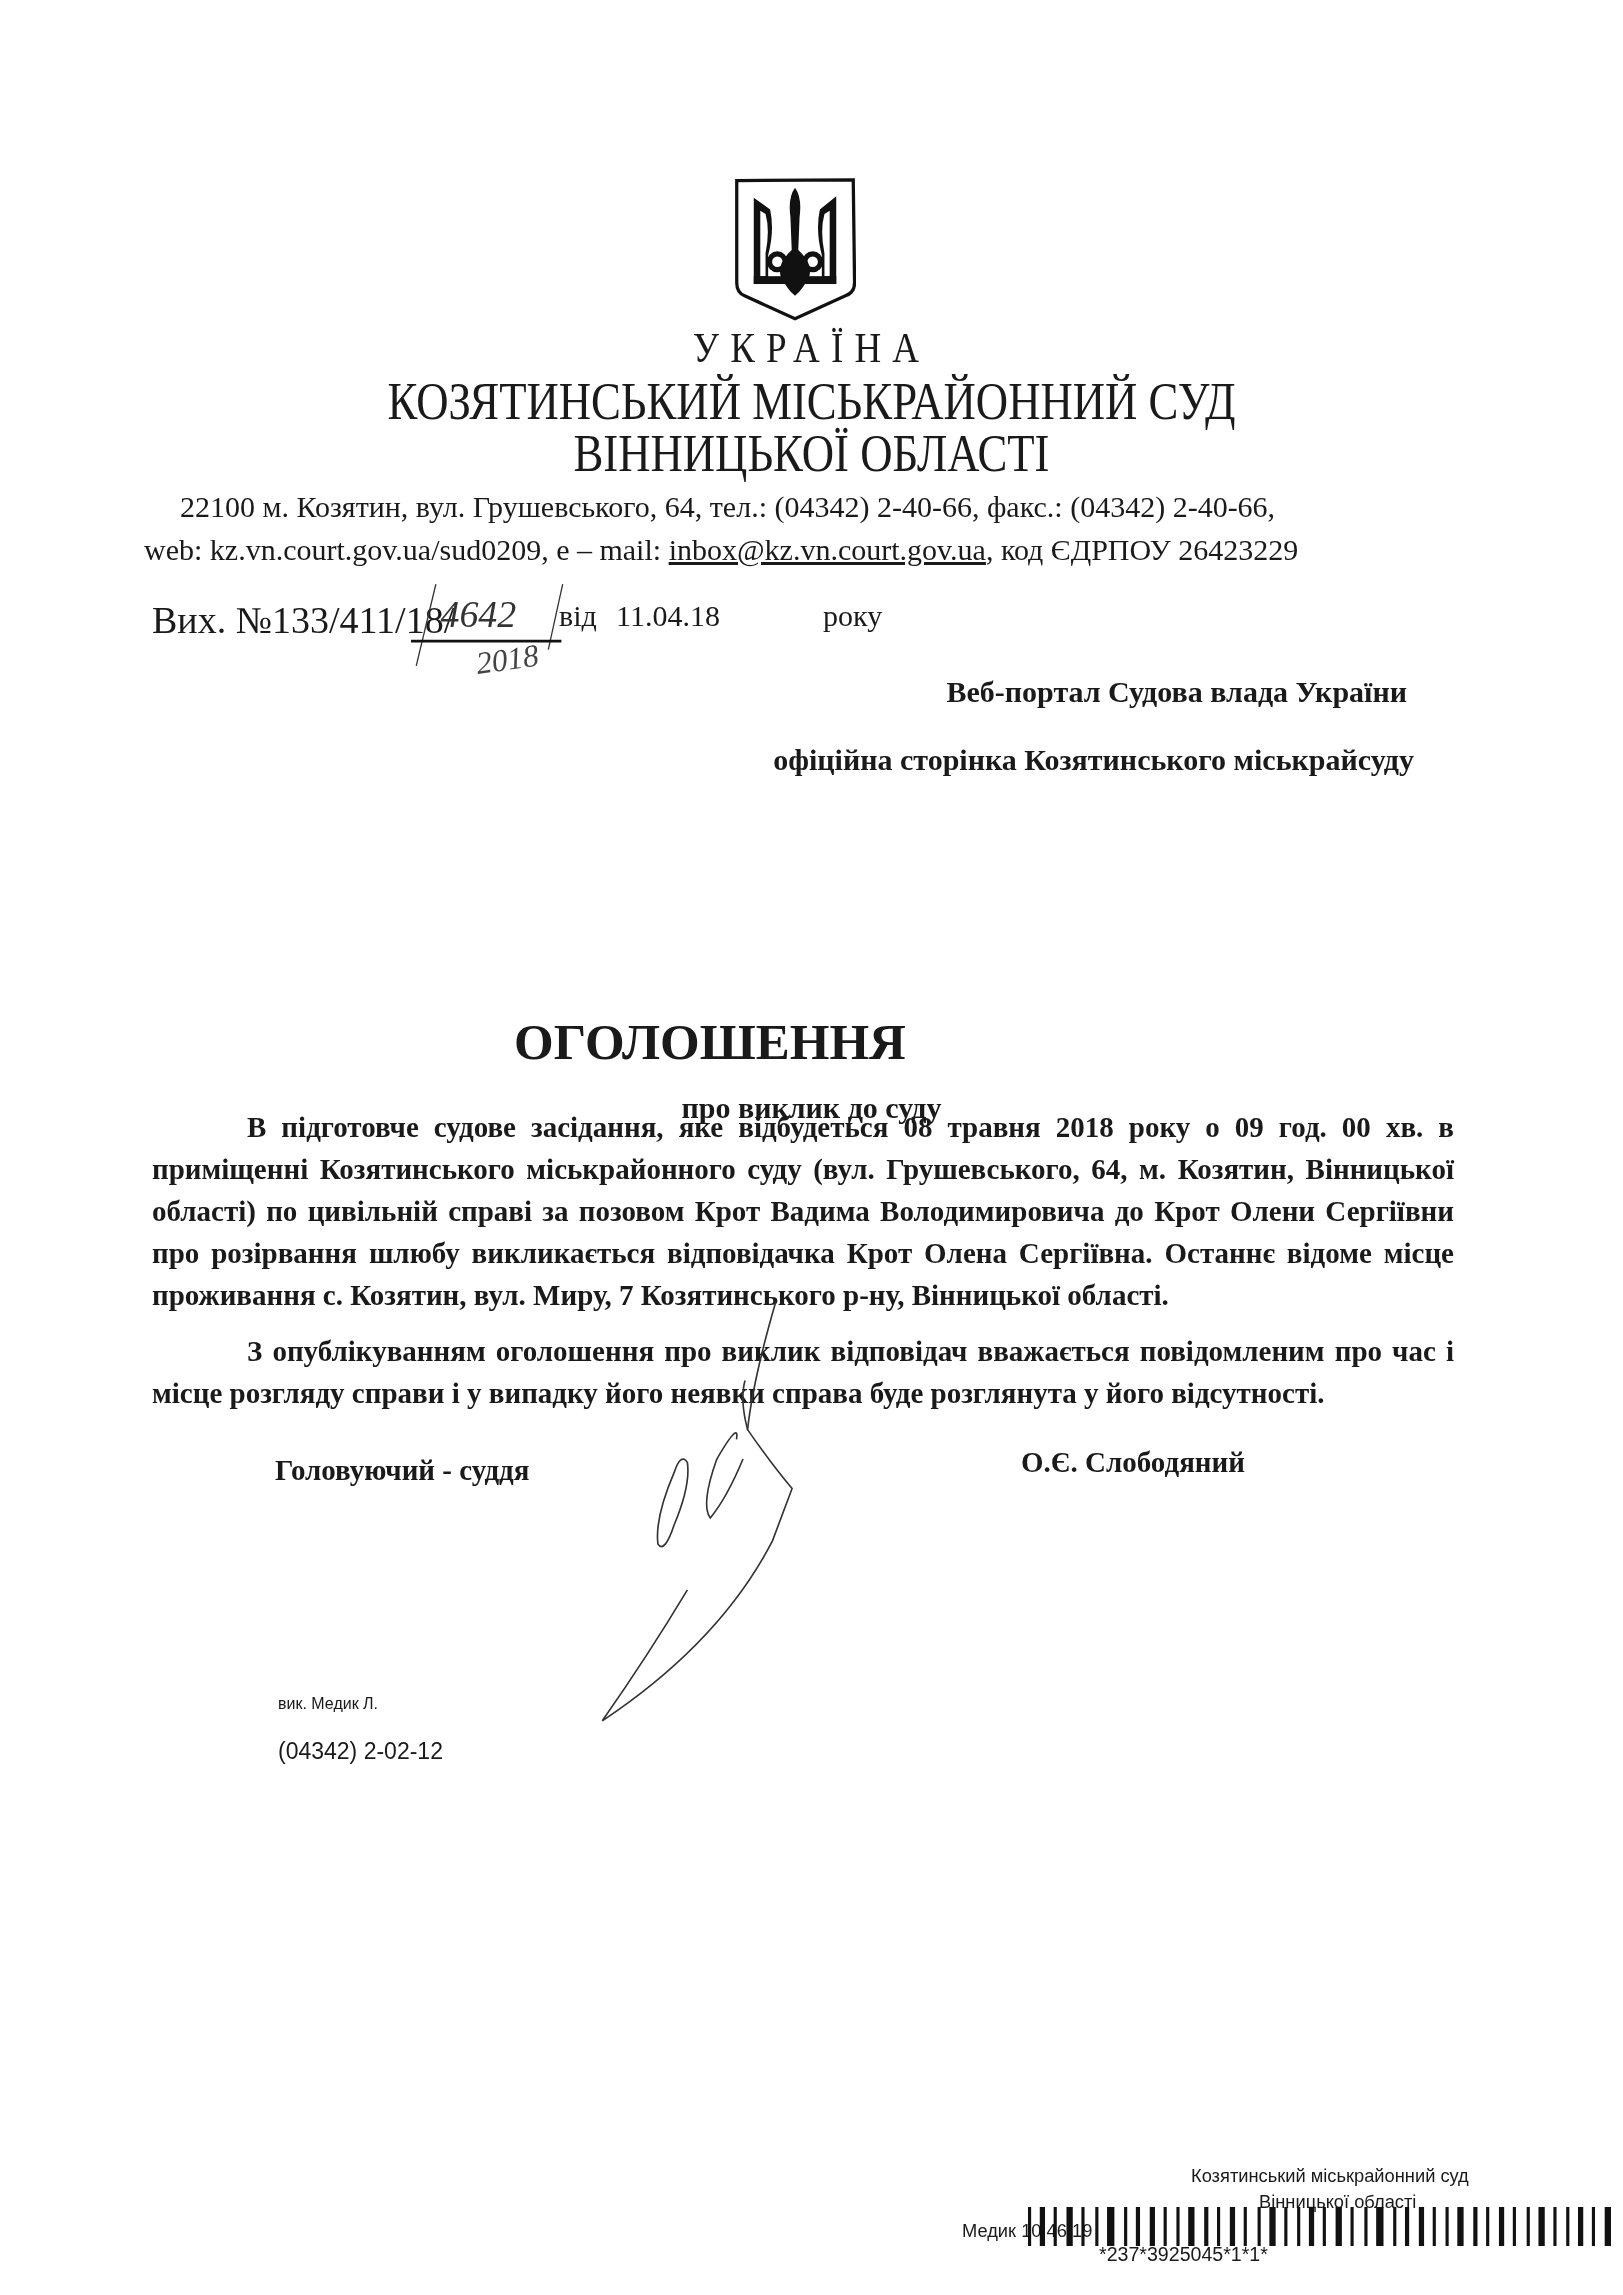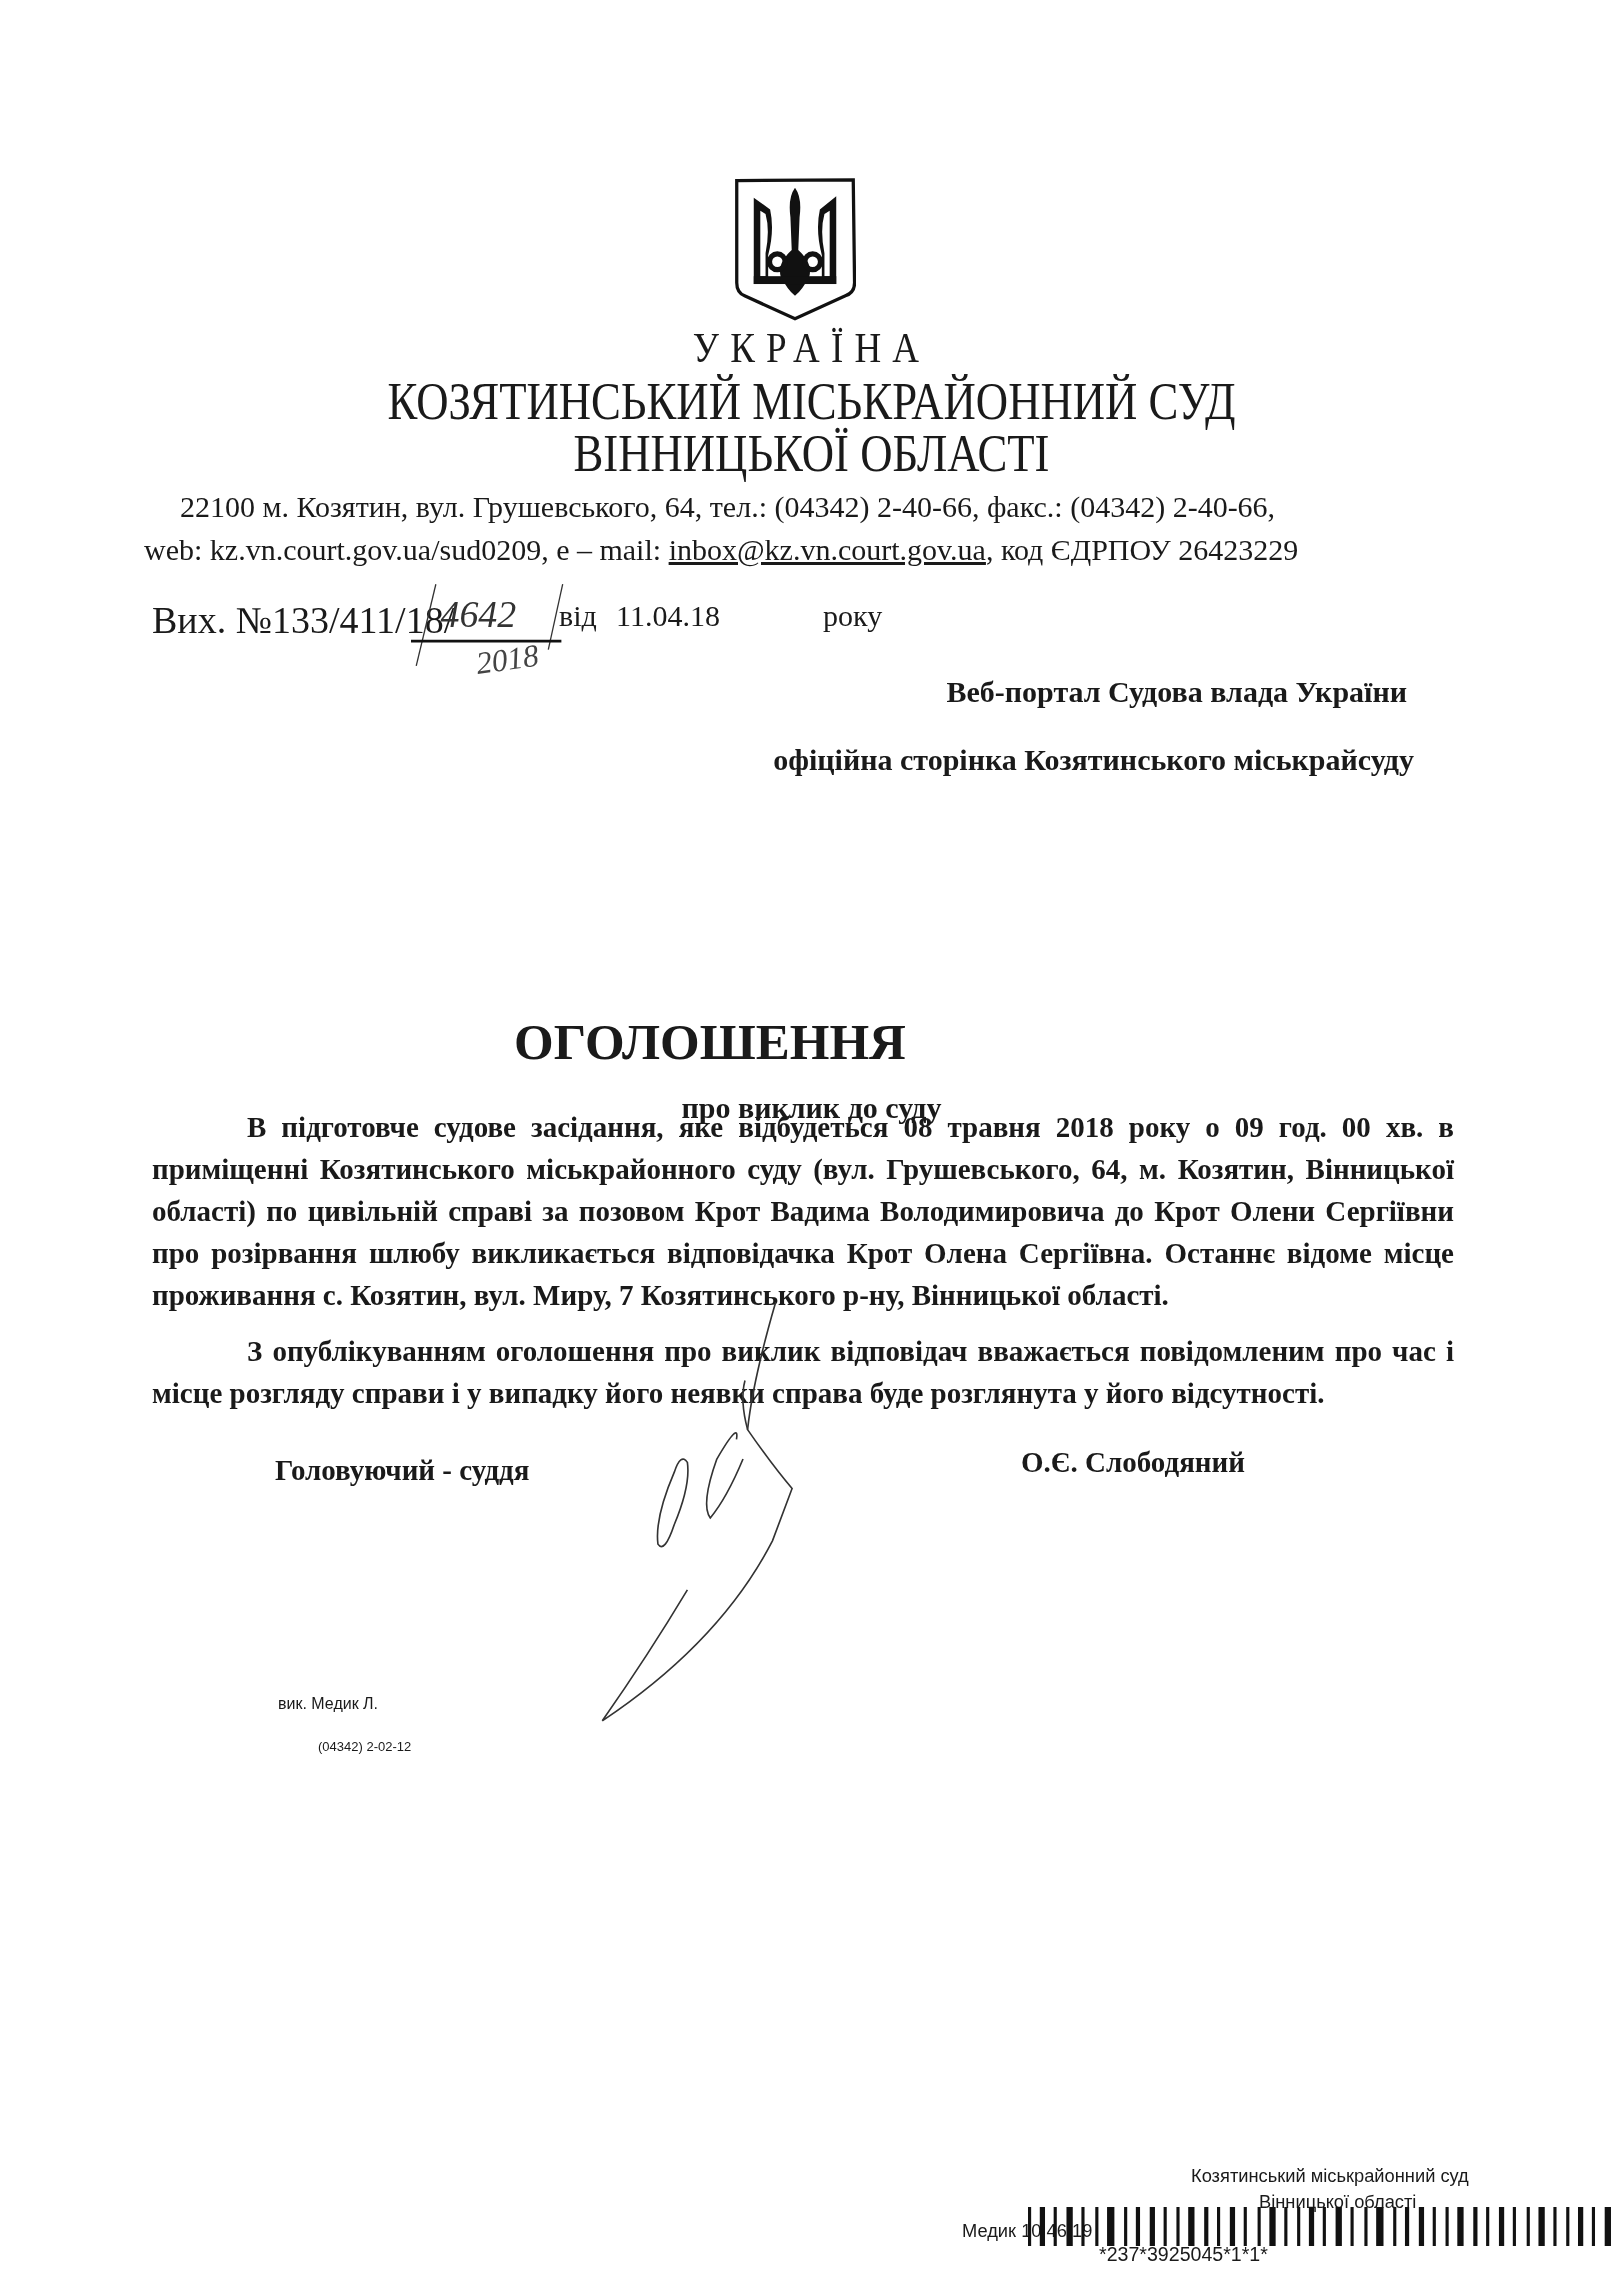--- a/index.html
+++ b/index.html
@@ -33,21 +33,21 @@
 
   .body-p { left:152px; width:1302px; font-size:29px; line-height:42px; text-align:justify;font-weight:bold; }
   #para1 { top:1106px; text-indent:95px; }
   #para2 { top:1330px; text-indent:95px; }
 
   #sign-label { left:275px; top:1456px; font-size:29px; font-weight:bold; line-height:1; }
   #sign-name { left:1021px; top:1448px; font-size:29px; font-weight:bold; line-height:1; }
   #signature { left:576px; top:1302px; width:406px; height:445px; }
 
   #exec { left:278px; top:1696px; font-size:16px; line-height:1; }
-  #exec-phone { left:278px; top:1740px; font-size:13px; line-height:1;margin-left:40px; }
+  #exec-phone { left:278px; top:1740px; font-size:23px; line-height:1; }
 
   #stamp-org1 { left:1191px; top:2167px; font-size:18.3px; line-height:1; white-space:nowrap; }
   #stamp-org2 { left:1259px; top:2193px; font-size:18.3px; line-height:1; white-space:nowrap; }
   #stamp-user { left:962px; top:2222px; font-size:18.3px; line-height:1; white-space:nowrap; }
   #barcode { left:1028px; top:2207px; width:589px; height:39px; }
   #barcode-text { left:1099px; top:2245px; font-size:19.6px; line-height:1; white-space:nowrap; }
 </style>
 </head>
 <body>
 

